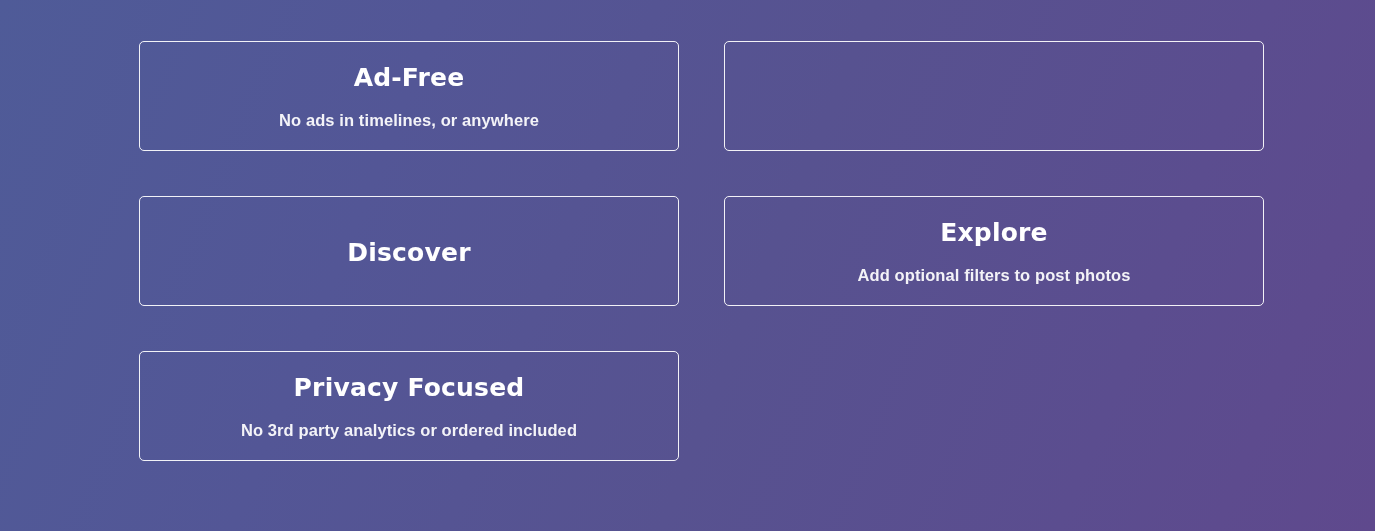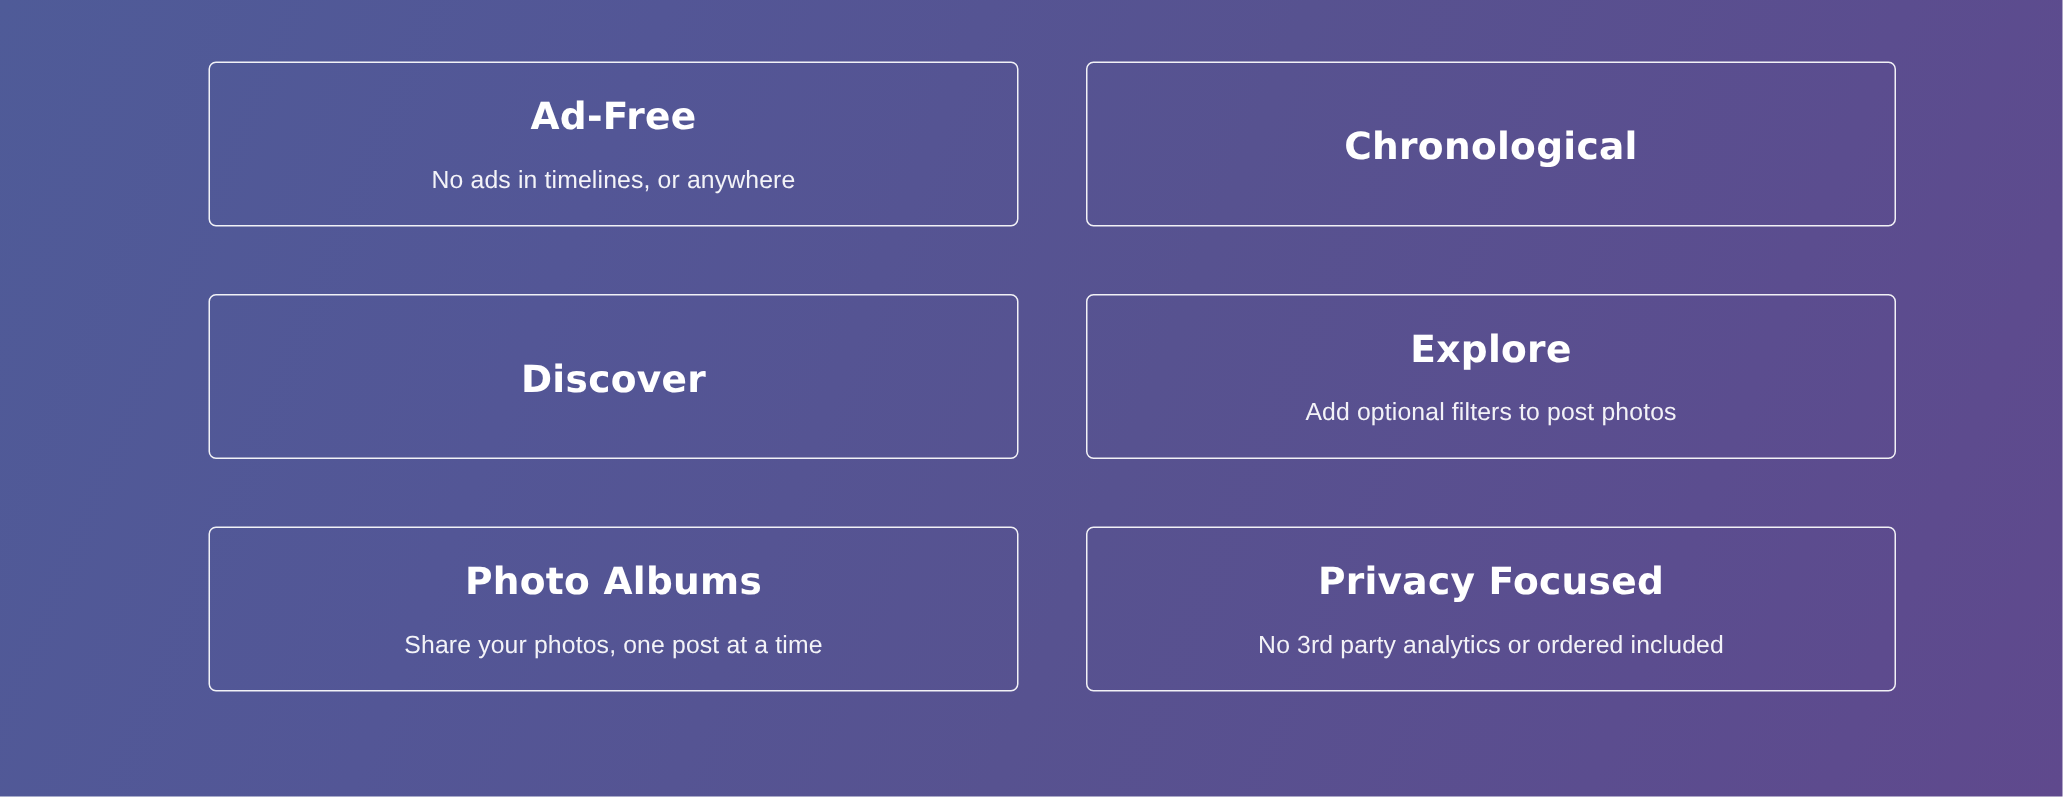--- a/index.html
+++ b/index.html
@@ -72,56 +72,51 @@
     margin: 0 0 0 0;
     padding-top: 2px;
     white-space: nowrap;
   }
 
   .feature-desc {
     display: block;
     color: rgba(255, 255, 255, 0.93);
     font-family: "Liberation Sans", sans-serif;
     font-size: 16.5px;
-    font-weight: 400;
+    font-weight: 700;
     line-height: 1;
     letter-spacing: 0.1px;
     margin-top: 22px;
     white-space: nowrap;
   }
 </style>
 </head>
 <body>
 
 <div id="features-section">
 
   <div id="features-grid">
 
     <div class="feature-card">
       <span class="feature-title">Ad-Free</span>
       <span class="feature-desc">No ads in timelines, or anywhere</span>
     </div>
 
     <div class="feature-card">
-      <span class="feature-title">Chronological</span>
     </div>
 
     <div class="feature-card">
       <span class="feature-title">Discover</span>
     </div>
 
     <div class="feature-card">
       <span class="feature-title">Explore</span>
       <span class="feature-desc">Add optional filters to post photos</span>
     </div>
 
-    <div class="feature-card">
-      <span class="feature-title">Photo Albums</span>
-      <span class="feature-desc">Share your photos, one post at a time</span>
-    </div>
 
     <div class="feature-card">
       <span class="feature-title">Privacy Focused</span>
       <span class="feature-desc">No 3rd party analytics or ordered included</span>
     </div>
 
   </div>
 </div>
 
 </body></html>

